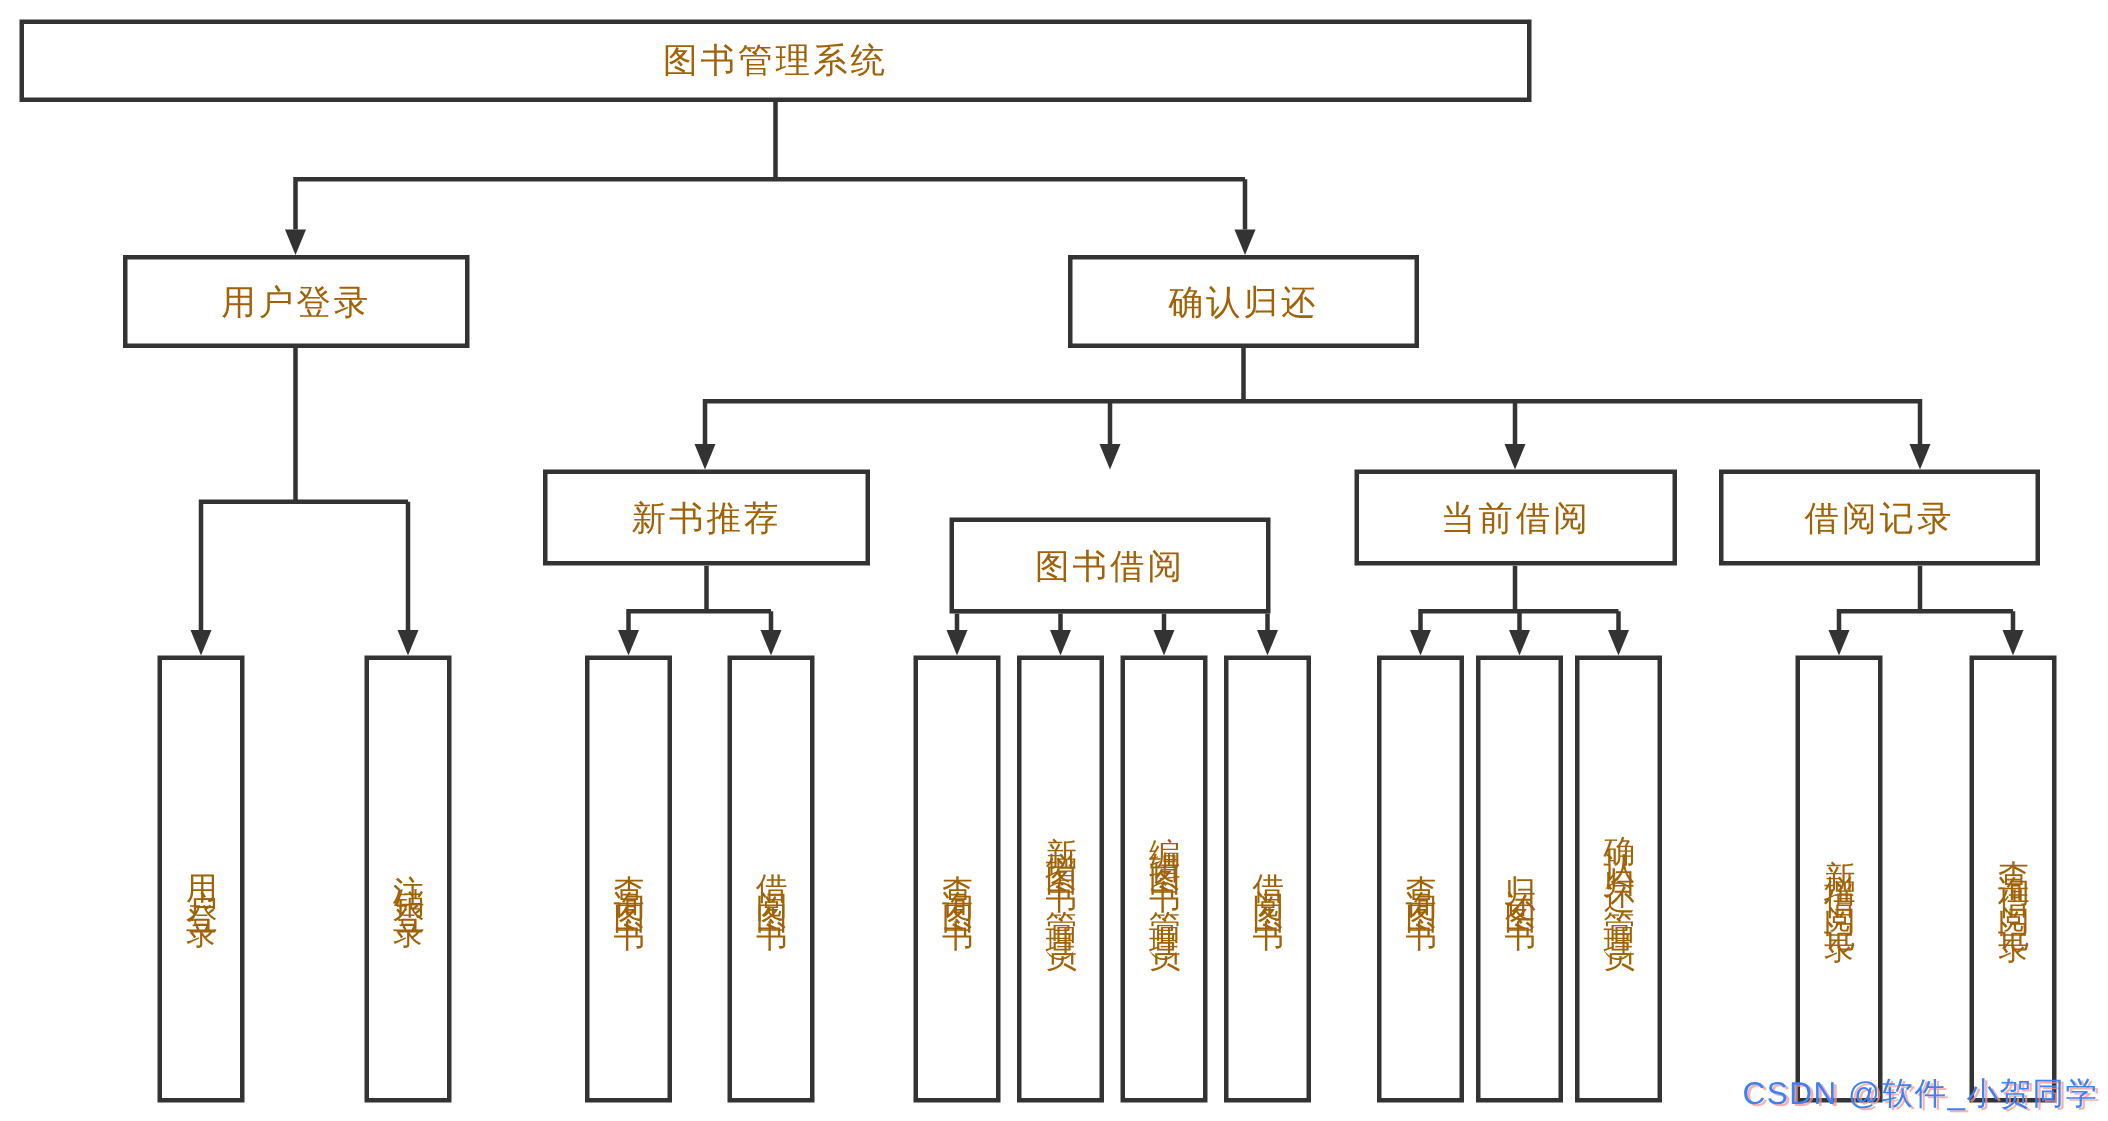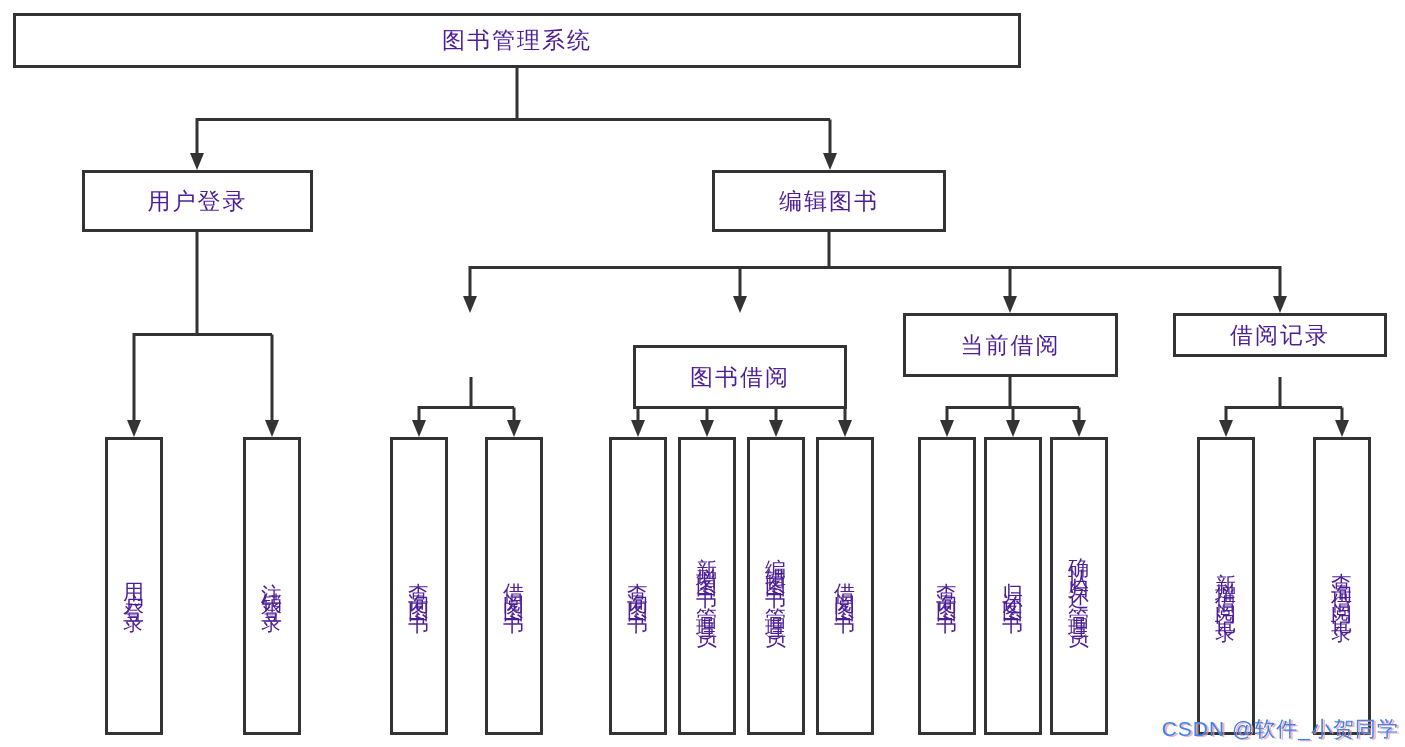--- a/index.html
+++ b/index.html
@@ -28,21 +28,21 @@
     box-sizing: border-box;
     border: 3px solid #333333;
     background: #ffffff;
     display: flex;
     align-items: center;
     justify-content: center;
   }
   .node .lbl {
     font-size: 23px;
     letter-spacing: 2px;
-    color: #4c1d95;
+    color: #a16207;
     white-space: nowrap;
   }
   .leaf {
     top: 437px;
     width: 58px;
     height: 298px;
   }
   .leaf .lbl {
     writing-mode: vertical-rl;
     text-orientation: mixed;
@@ -107,30 +107,33 @@
   </svg>
 
   <div class="node" style="left:13px; top:13px; width:1008px; height:55px;">
     <span class="lbl">图书管理系统</span>
   </div>
 
   <div class="node" style="left:82px; top:170px; width:231px; height:62px;">
     <span class="lbl">用户登录</span>
   </div>
   <div class="node" style="left:712px; top:170px; width:234px; height:62px;">
-    <span class="lbl">编辑图书</span>
+    <span class="lbl">确认归还</span>
   </div>
 
+  <div class="node" style="left:362px; top:313px; width:218px; height:64px;">
+    <span class="lbl">新书推荐</span>
+  </div>
   <div class="node" style="left:633px; top:313px; width:214px; height:64px;margin-top:32px;">
     <span class="lbl">图书借阅</span>
   </div>
   <div class="node" style="left:903px; top:313px; width:215px; height:64px;text-align:right;">
     <span class="lbl">当前借阅</span>
   </div>
-  <div class="node" style="left:1173px; top:313px; width:214px; height:44px;font-family:Liberation Serif, serif;">
+  <div class="node" style="left:1146px; top:313px; width:214px; height:64px;font-family:Liberation Serif, serif;">
     <span class="lbl">借阅记录</span>
   </div>
 
   <div class="node leaf" style="left:105px;">
     <span class="lbl">用户登录</span>
   </div>
   <div class="node leaf" style="left:243px;">
     <span class="lbl">注销登录</span>
   </div>
 

